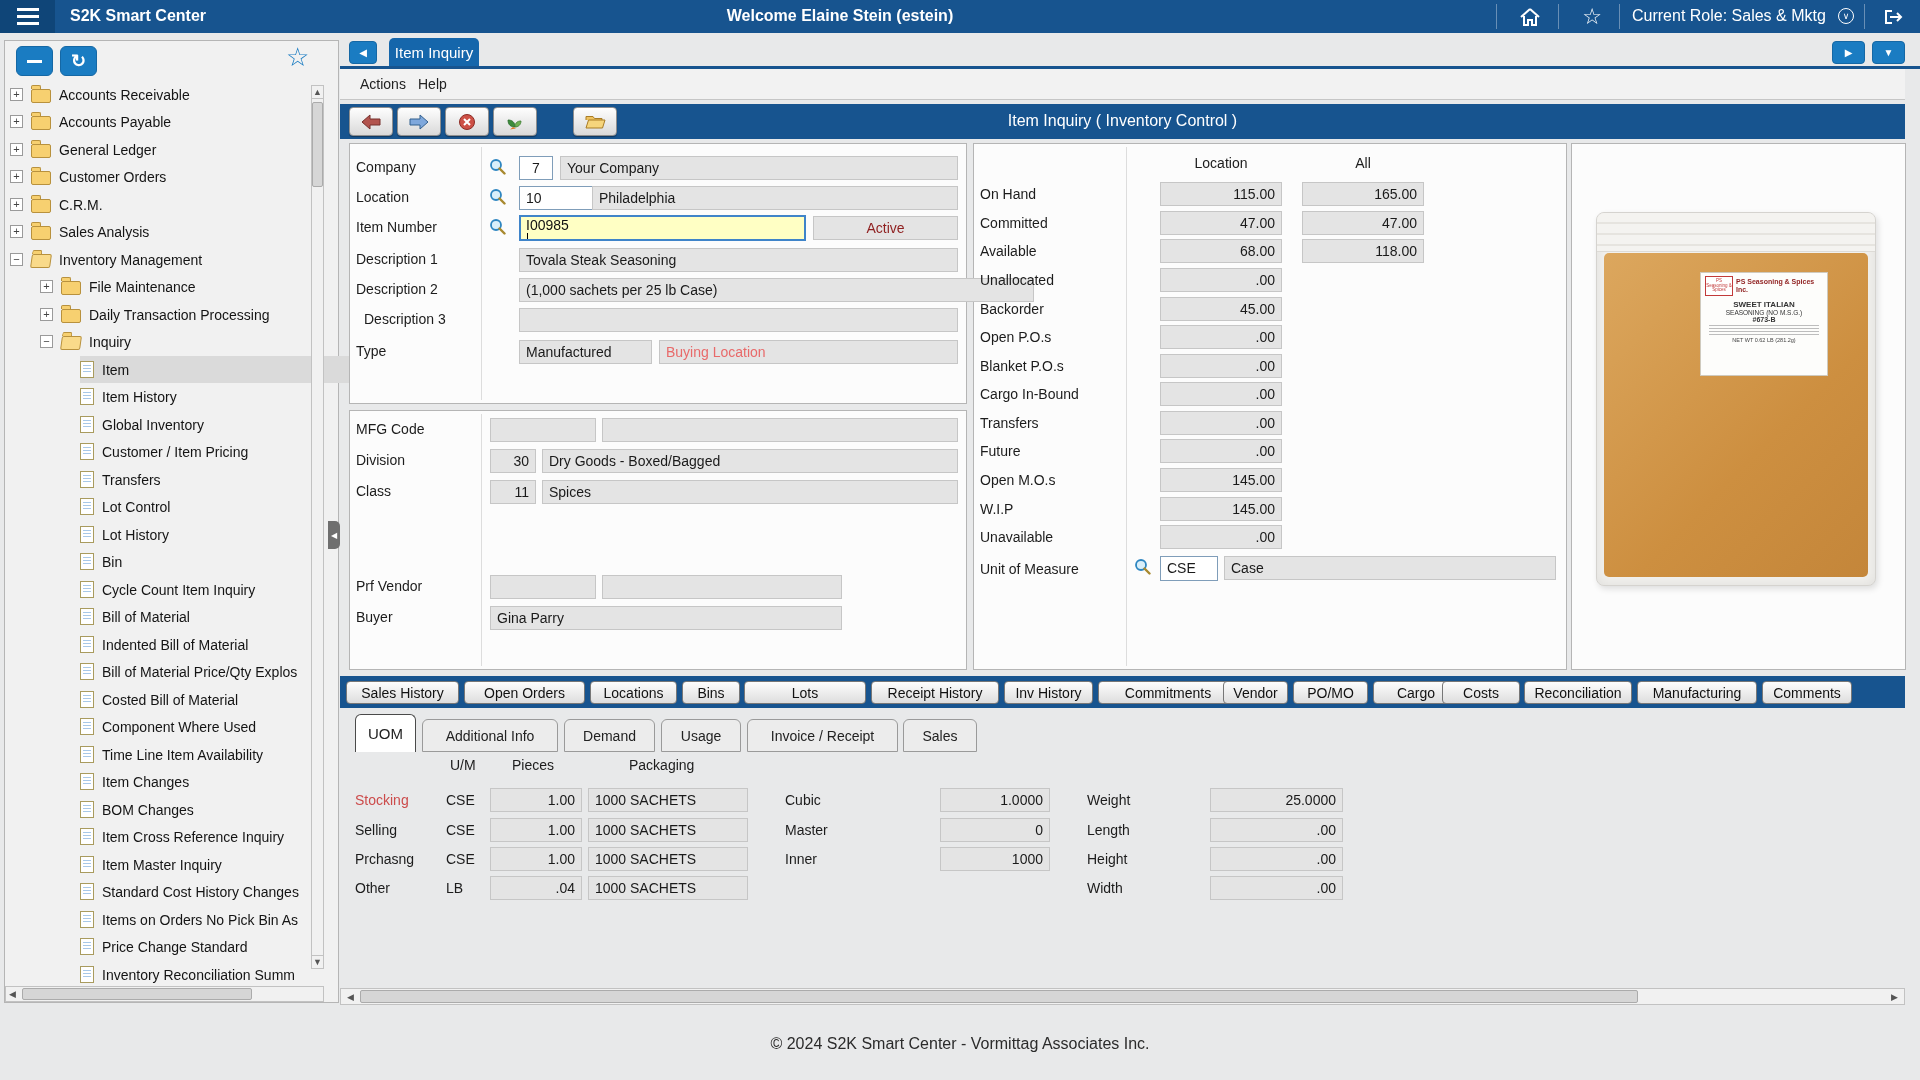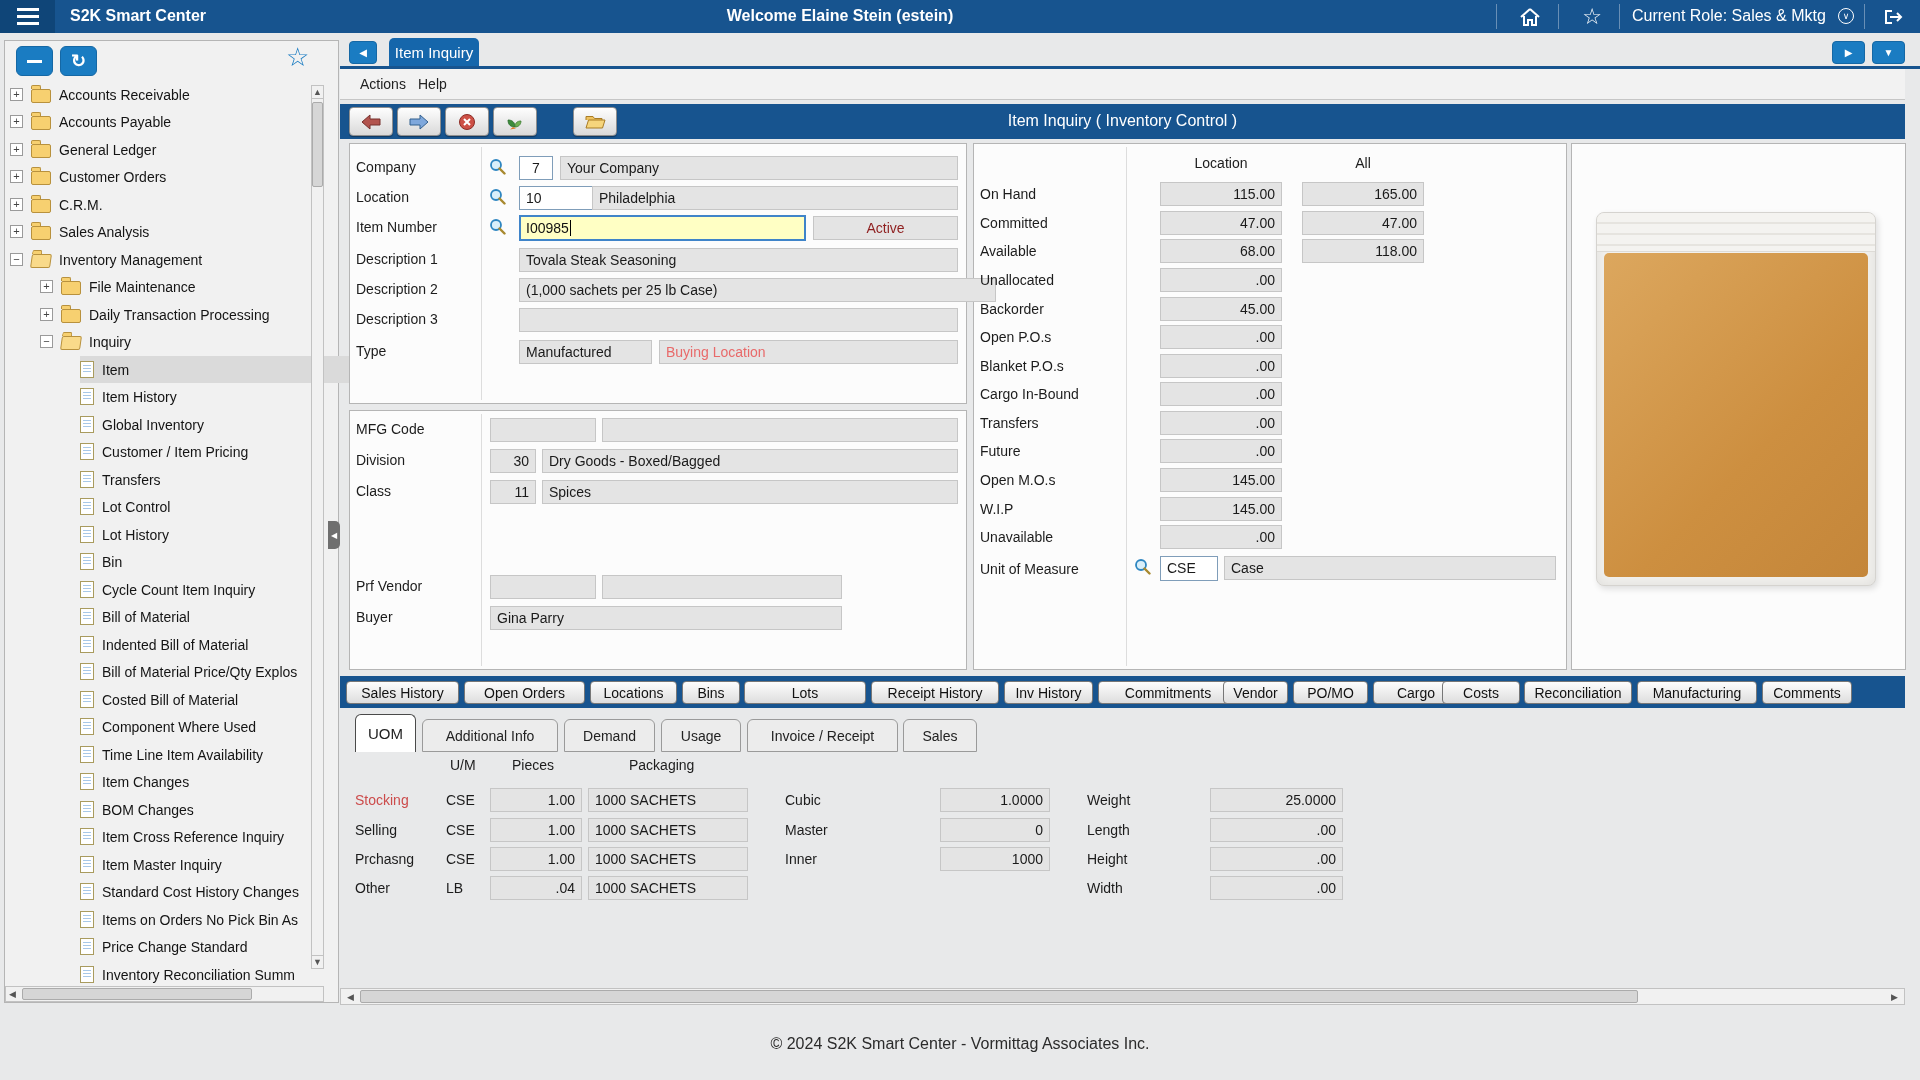--- a/index.html
+++ b/index.html
@@ -25,21 +25,21 @@
   .toolbtn{position:absolute;top:3px;width:44px;height:29px;background:linear-gradient(#fefefe,#d9d9d9);border:1px solid #8f8f8f;border-radius:4px;display:flex;align-items:center;justify-content:center;box-shadow:0 1px 1px rgba(0,0,0,.35);box-sizing:border-box;cursor:pointer;}
   .tooltitle{position:absolute;left:0;top:8px;width:1565px;text-align:center;color:#fff;font-size:16px;}
   
   .panel{position:absolute;background:#fcfcfc;border:1px solid #b5b5b5;box-sizing:border-box;}
   .vline{position:absolute;width:1px;background:#ddd;}
   .lbl{position:absolute;font-size:14px;color:#1c1c1c;white-space:nowrap;}
   .fld{position:absolute;height:24px;background:#e4e4e4;border:1px solid #c6c6c6;font-size:14px;line-height:22px;padding:0 6px;color:#1a1a1a;box-sizing:border-box;white-space:nowrap;overflow:hidden;}
   .fld.r{text-align:right;}
   .fld.c{text-align:center;}
   .inp{background:#fff;border:1px solid #7f9db9;}
-  .itminput{position:absolute;left:519px;top:215px;width:287px;height:26px;background:#ffffc4;border:2px solid #3f84c9;box-sizing:border-box;display:flex;align-items:center;padding:0 5px;font-size:14px;color:#111;}
+  .itminput{position:absolute;left:519px;top:215px;width:287px;height:26px;background:#ffffc4;border:2px solid #3f84c9;box-sizing:border-box;display:flex;align-items:flex-start;padding:0 5px;font-size:14px;color:#111;flex-direction:column;}
   .caret{display:inline-block;width:1px;height:16px;background:#000;margin-left:1px;}
   .redtext{color:#e86a6a;}
   .activetext{color:#8f1f1f;}
   .mag{position:absolute;cursor:pointer;}
   
   .bluestrip{position:absolute;left:340px;top:676px;width:1565px;height:32px;background:#17548f;}
   .dtab{position:absolute;top:681px;height:23px;background:linear-gradient(#fdfdfd,#dedede);border:1px solid #777;border-radius:4px;font-size:14px;display:flex;align-items:center;justify-content:center;color:#111;box-sizing:border-box;cursor:pointer;}
   .stab{position:absolute;background:#ececec;border:1px solid #9a9a9a;border-radius:6px 6px 0 0;font-size:14px;display:flex;align-items:center;justify-content:center;color:#222;box-sizing:border-box;cursor:pointer;}
   .stab.active{background:#fff;border:1px solid #4a4a4a;border-bottom:none;font-size:15px;}
   .uomred{color:#cc4b4b;}
@@ -321,21 +321,21 @@
   <div class="panel" style="left:1571px;top:143px;width:335px;height:527px"></div>
   <div class="vline" style="left:481px;top:147px;height:253px"></div>
   <div class="vline" style="left:481px;top:414px;height:252px"></div>
   <div class="vline" style="left:1126px;top:147px;height:519px"></div>
 
   <span class="lbl" style="left:356px;top:159px">Company</span>
   <span class="lbl" style="left:356px;top:189px">Location</span>
   <span class="lbl" style="left:356px;top:219px">Item Number</span>
   <span class="lbl" style="left:356px;top:251px">Description 1</span>
   <span class="lbl" style="left:356px;top:281px">Description 2</span>
-  <span class="lbl" style="left:356px;top:311px">Description 3</span>
+  <span class="lbl" style="left:364px;top:311px">Description 3</span>
   <span class="lbl" style="left:356px;top:343px">Type</span>
 
   <div class="mag" style="left:489px;top:158px">
       <svg width="17" height="17" viewBox="0 0 17 17">
         <circle cx="7" cy="7" r="5" fill="#d9effa" stroke="#2e86c1" stroke-width="1.8"></circle>
         <line x1="10.5" y1="10.5" x2="15.5" y2="15.5" stroke="#a8892f" stroke-width="2.4" stroke-linecap="round"></line>
       </svg>
     </div>
   <div class="mag" style="left:489px;top:188px">
       <svg width="17" height="17" viewBox="0 0 17 17">
@@ -353,21 +353,21 @@
   <div class="fld inp c" style="left:519px;top:156px;width:34px">7</div>
   <div class="fld" style="left:560px;top:156px;width:398px">Your Company</div>
   <div class="fld inp" style="left:519px;top:186px;width:81px">10</div>
   <div class="fld" style="left:592px;top:186px;width:366px">Philadelphia</div>
   <div class="itminput">
       <span>I00985</span>
       <span class="caret"></span>
     </div>
   <div class="fld c activetext" style="left:813px;top:216px;width:145px">Active</div>
   <div class="fld" style="left:519px;top:248px;width:439px">Tovala Steak Seasoning</div>
-  <div class="fld" style="left:519px;top:278px;width:477px">(1,000 sachets per 25 lb Case)</div>
+  <div class="fld" style="left:519px;top:278px;width:515px">(1,000 sachets per 25 lb Case)</div>
   <div class="fld" style="left:519px;top:308px;width:439px"></div>
   <div class="fld" style="left:519px;top:340px;width:133px">Manufactured</div>
   <div class="fld redtext" style="left:659px;top:340px;width:299px">Buying Location</div>
 
   <span class="lbl" style="left:356px;top:421px">MFG Code</span>
   <span class="lbl" style="left:356px;top:452px">Division</span>
   <span class="lbl" style="left:356px;top:483px">Class</span>
   <span class="lbl" style="left:356px;top:578px">Prf Vendor</span>
   <span class="lbl" style="left:356px;top:609px">Buyer</span>
 
@@ -421,20 +421,31 @@
         <line x1="10.5" y1="10.5" x2="15.5" y2="15.5" stroke="#a8892f" stroke-width="2.4" stroke-linecap="round"></line>
       </svg>
     </div>
   <div class="fld inp" style="left:1160px;top:556px;width:58px;height:25px">CSE</div>
   <div class="fld" style="left:1224px;top:556px;width:332px">Case</div>
 
   <div class="bag">
     <div class="seal"></div>
     <div class="powder"></div>
   </div>
+  <div class="plabel">
+    <div class="pl-top">
+      <span class="pl-redbox">PS Seasoning &amp; Spices</span>
+      <span class="pl-brand">PS Seasoning &amp; Spices Inc.</span>
+    </div>
+    <div class="pl-t1">SWEET ITALIAN</div>
+    <div class="pl-t2">SEASONING (NO M.S.G.)</div>
+    <div class="pl-code">#673-B</div>
+    <div class="pl-fine"></div>
+    <div class="pl-net">NET WT 0.62 LB (281.2g)</div>
+  </div>
 
   <div class="bluestrip"></div>
   <div class="dtab" style="left:346px;width:113px">Sales History</div>
   <div class="dtab" style="left:464px;width:121px">Open Orders</div>
   <div class="dtab" style="left:590px;width:87px">Locations</div>
   <div class="dtab" style="left:682px;width:58px">Bins</div>
   <div class="dtab" style="left:744px;width:122px">Lots</div>
   <div class="dtab" style="left:871px;width:128px">Receipt History</div>
   <div class="dtab" style="left:1004px;width:89px">Inv History</div>
   <div class="dtab" style="left:1098px;width:140px">Commitments</div>

